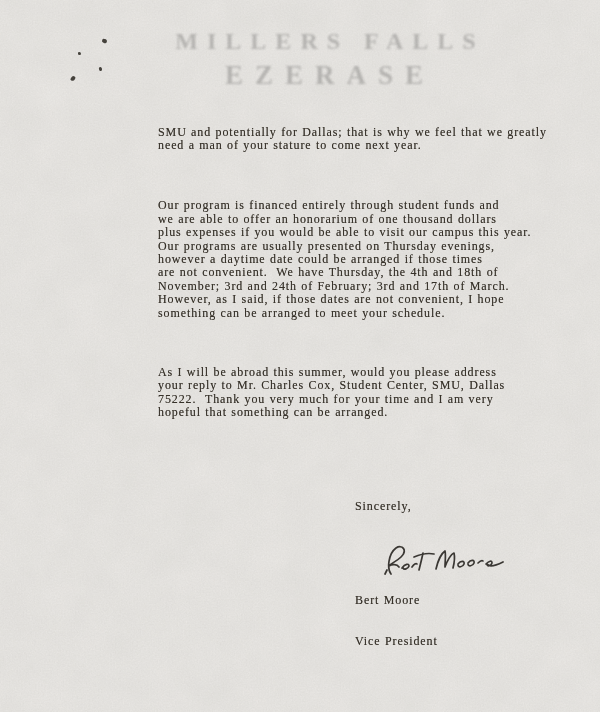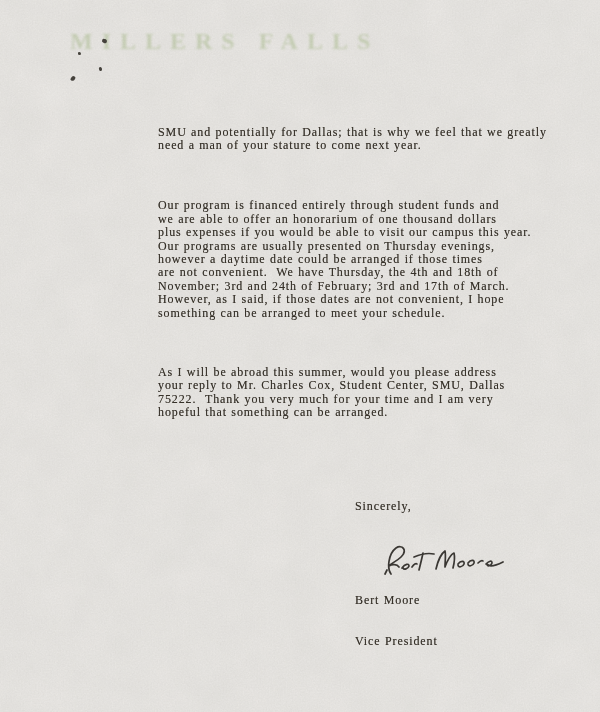--- a/index.html
+++ b/index.html
@@ -20,21 +20,22 @@
     top: 0; left: 0;
     width: 600px; height: 712px;
     pointer-events: none;
   }
   
   .letterhead {
     position: absolute;
     top: 28px;
     left: 70px;
     width: 520px;
-    color: #4d7c0f;
+    text-align: center;
+    color: #000000;
     opacity: 0.20;
     filter: blur(0.8px);
     user-select: none;
   }
   .lh-line1 {
     font-size: 24px;
     font-weight: bold;
     letter-spacing: 9px;
   }
   .lh-line2 {
@@ -102,20 +103,21 @@
         <feTurbulence type="fractalNoise" baseFrequency="0.65" numOctaves="2" seed="11" stitchTiles="stitch"></feTurbulence>
         <feColorMatrix type="matrix" values="0 0 0 0 0.45  0 0 0 0 0.44  0 0 0 0 0.41  0.5 0.5 0.5 0 -0.35"></feColorMatrix>
       </filter>
     </defs>
     <rect width="600" height="712" filter="url(#mottle)" opacity="0.30"></rect>
     <rect width="600" height="712" filter="url(#grain)" opacity="0.22"></rect>
   </svg>
 
   <div class="letterhead">
     <div class="lh-line1">MILLERS FALLS</div>
+    <div class="lh-line2">EZERASE</div>
   </div>
 
   <span class="speck s1"></span>
   <span class="speck s2"></span>
   <span class="speck s3"></span>
   <span class="speck s4"></span>
 
   <div class="letter">
     <p class="para-1">SMU and potentially for Dallas; that is why we feel that we greatly
 need a man of your stature to come next year.</p>

